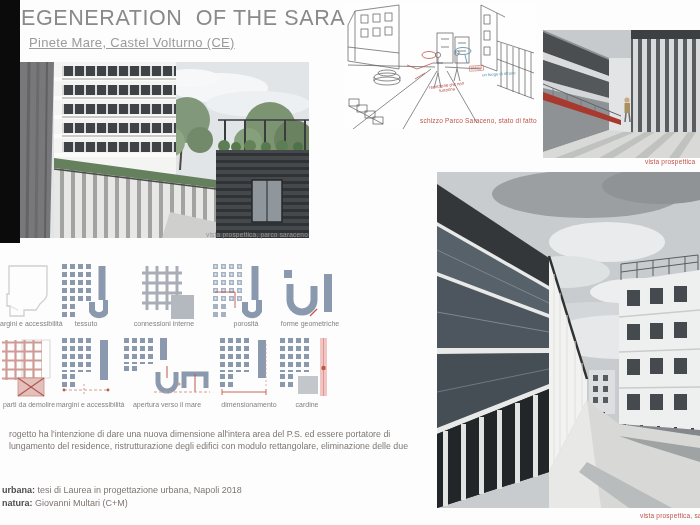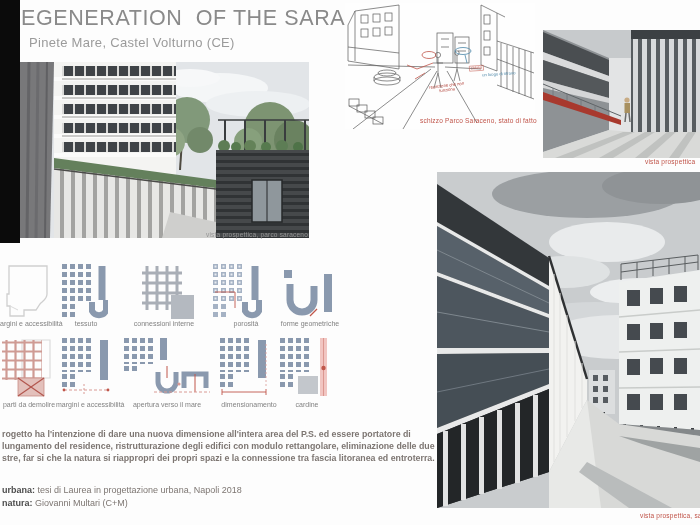--- a/index.html
+++ b/index.html
@@ -1,26 +1,26 @@
 <!DOCTYPE html>
 <html><head>
 <meta charset="utf-8">
 <style>
   html,body{margin:0;padding:0;background:#ffffff;}
   .page{position:relative;width:700px;height:525px;overflow:hidden;background:#fdfdfd;
         font-family:"Liberation Sans",sans-serif;}
   .abs{position:absolute;}
   .blackbar{left:0;top:0;width:20px;height:243px;background:#0b0b0b;}
   .title{left:21px;top:6px;font-size:21.5px;color:#8a8a8a;letter-spacing:.6px;white-space:pre;}
-  .subtitle{left:29px;top:35px;font-size:13px;color:#9b9b9b;letter-spacing:.3px;}
+  .subtitle{left:29px;top:35px;font-size:13px;color:#9b9b9b;letter-spacing:.3px;text-decoration:underline;}
   .cap{font-size:6.5px;letter-spacing:.2px;white-space:nowrap;}
   .cap-red{color:#bf5146;}
   .cap-gray{color:#949494;}
   .diag-label{font-size:7px;color:#828282;text-align:center;white-space:nowrap;}
-  .para{left:2px;top:428px;width:350px;font-size:8.8px;line-height:12.2px;color:#7d7672;font-weight:bold;}
+  .para{left:9px;top:428px;width:350px;font-size:8.8px;line-height:12.2px;color:#7d7672;}
   .para div{white-space:nowrap;}
   .cred{font-size:9px;color:#7d7672;white-space:nowrap;}
   .cred b{color:#4d4d4d;}
   .note{transform-origin:left top;color:#b3453c;line-height:1.1;}
   svg{display:block;}
 </style>
 </head>
 <body>
 
 <div class="page">
@@ -469,21 +469,20 @@
   </div>
   <div class="abs diag-label" style="left:0px;top:401px;width:58px">parti da demolire</div>
   <div class="abs diag-label" style="left:56px;top:401px;width:68px">margini e accessibilità</div>
   <div class="abs diag-label" style="left:128px;top:401px;width:78px">apertura verso il mare</div>
   <div class="abs diag-label" style="left:218px;top:401px;width:62px">dimensionamento</div>
   <div class="abs diag-label" style="left:282px;top:401px;width:50px">cardine</div>
 
   <div class="abs para">
     <div>rogetto ha l'intenzione di dare una nuova dimensione all'intera area del P.S. ed essere portatore di</div>
     <div>lungamento del residence, ristrutturazione degli edifici con modulo rettangolare, eliminazione delle due</div>
-    <div>stre, far si che la natura si riappropri dei propri spazi e la connessione tra fascia litoranea ed entroterra.</div>
   </div>
 
   <div class="abs cred" style="left:2px;top:485px">
     <b>urbana:</b>
     <span>tesi di Laurea in progettazione urbana, Napoli 2018</span>
   </div>
   <div class="abs cred" style="left:2px;top:498px">
     <b>natura:</b>
     <span>Giovanni Multari (C+M)</span>
   </div>

